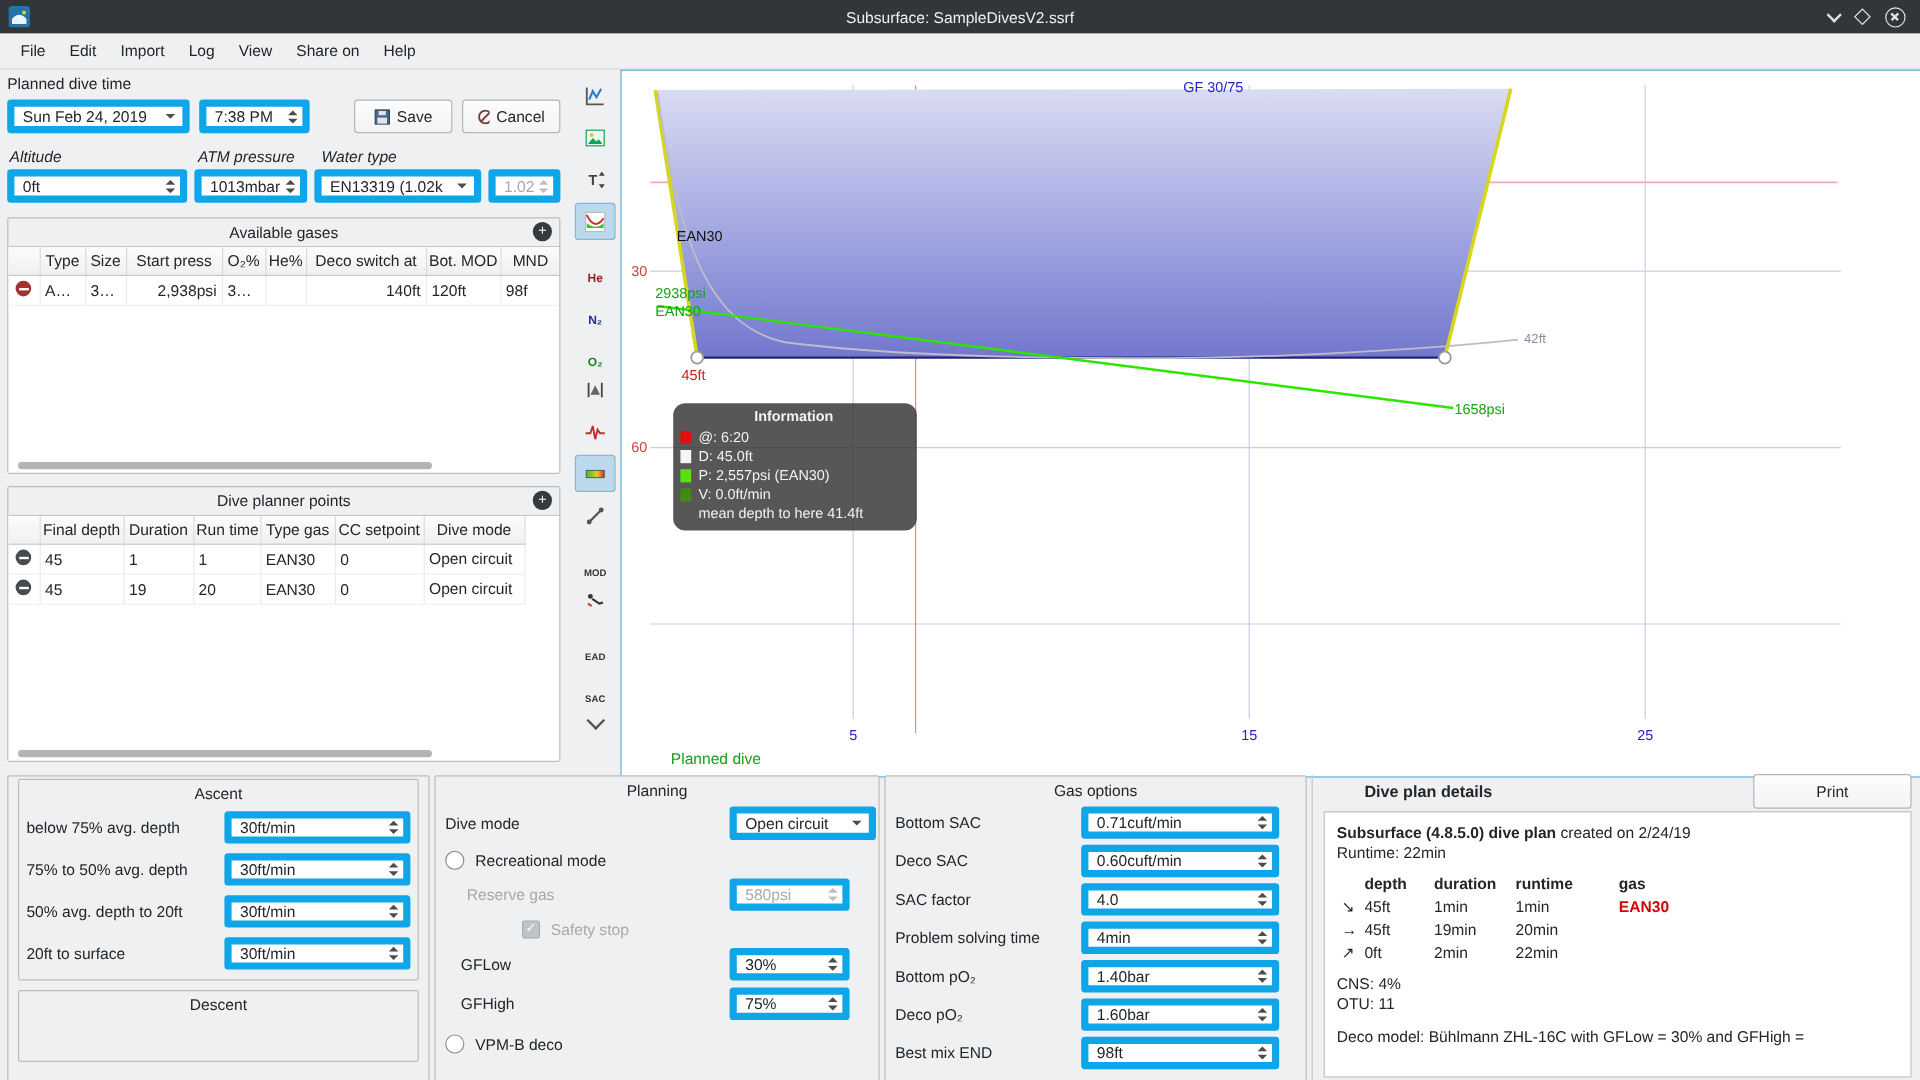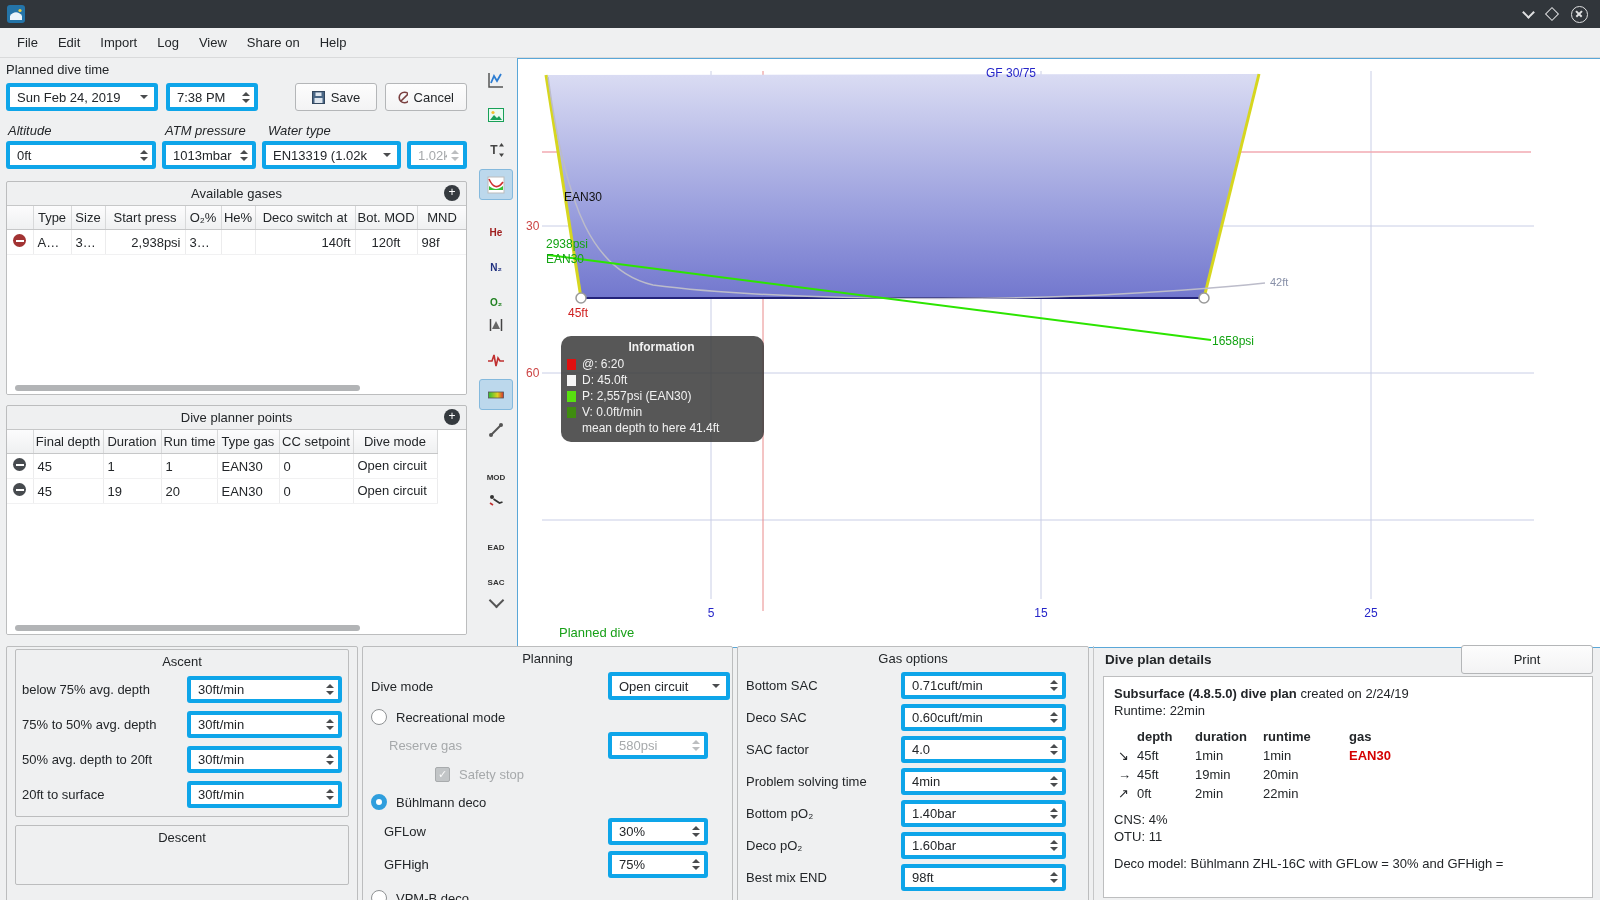--- a/index.html
+++ b/index.html
@@ -20,21 +20,21 @@
   .w-close::before { transform:rotate(45deg); } .w-close::after { transform:rotate(-45deg); }
 
   
   .menubar { position:absolute; left:0; top:28px; width:1600px; height:30px; display:flex; align-items:center;
              padding-left:8px; gap:2px; border-bottom:1px solid #d9dadb; background:#eff0f1; }
   .menu-item { padding:4px 9px; border-radius:3px; }
 
   
   .btn { height:28px; background:linear-gradient(#fdfdfd,#f3f3f4); border:1px solid #b4b6b8; border-radius:3px;
          display:inline-flex; align-items:center; justify-content:center; gap:6px; padding:0 12px; }
-  .spin,.combo { height:28px; background:#fff; border:4px solid #0ea5e9; border-radius:3px;
+  .spin,.combo { height:28px; background:#fff; border:6px solid #0ea5e9; border-radius:3px;
                  display:flex; align-items:center; padding-left:7px; overflow:hidden; }
   .spin .val,.combo .val { flex:1; overflow:hidden; white-space:nowrap; }
   .arrows { width:16px; align-self:stretch; display:flex; flex-direction:column; align-items:center; justify-content:center; gap:3px; }
   .tri-up { width:0; height:0; border-left:4px solid transparent; border-right:4px solid transparent; border-bottom:4.5px solid #4a4c4e; }
   .tri-down { width:0; height:0; border-left:4px solid transparent; border-right:4px solid transparent; border-top:4.5px solid #4a4c4e; }
   .combo .tri-down { margin:0 6px 0 4px; }
   .disabled { color:#a6a9ab; }
   .disabled .tri-up { border-bottom-color:#bcbec0; } .disabled .tri-down { border-top-color:#bcbec0; }
 
   .radio { width:16px; height:16px; border-radius:50%; background:#fff; border:1px solid #8f9294; flex:none; }
@@ -95,40 +95,41 @@
   .prow .spin { width:100px; margin-left:auto; margin-right:22px; height:27px; }
   .rlabel { margin-left:9px; }
 
   .gasopts { left:737px; top:646px; width:352px; height:260px; }
   .gorow { display:flex; align-items:center; height:28px; margin-top:4px; padding-left:8px; }
   .gorow .spin { width:165px; margin-left:auto; margin-right:22px; height:27px; }
 
   .vsep { position:absolute; left:1093px; top:646px; width:1px; height:254px; background:#c6c7c8; }
 
   .details { position:absolute; left:1097px; top:642px; width:500px; height:258px; }
-  .dethead { display:flex; align-items:center; height:34px; padding:0 4px 0 8px; }
+  .dethead { display:flex; align-items:center; height:34px; padding:0 4px 0 8px;margin-left:32px; }
   .dethead .title { font-weight:bold; font-size:13.5px; }
   .dethead .btn { margin-left:auto; width:132px; height:29px; }
   .detbody { margin:0 4px 0 6px; background:#fff; border:1px solid #bdbebf; padding:8px 10px; height:222px; overflow:hidden; line-height:17px; }
   .plantable { margin:8px 0 8px 4px; }
   .plantable td,.plantable th { border:none; padding:1px 6px 1px 0; text-align:left; background:none; }
   .plantable th { font-weight:bold; }
   .gas-red { color:#d40000; font-weight:bold; }
 </style>
 </head>
 <body>
 
 <div class="titlebar">
   <span class="appicon">
     <svg width="18" height="18">
         <rect width="18" height="18" rx="3" fill="#2474a8"></rect>
         <path d="M3 11c3-5 9-5 12 0v4H3z" fill="#eaf4fb"></path>
         <circle cx="13" cy="5.5" r="1.6" fill="#f4d03f"></circle>
       </svg>
   </span>
+  <span class="ttext">Subsurface: SampleDivesV2.ssrf</span>
   <span class="wctrl">
     <span class="w-min"></span>
     <span class="w-max"></span>
     <span class="w-close"></span>
   </span>
 </div>
 
 <div class="menubar">
   <span class="menu-item">File</span>
   <span class="menu-item">Edit</span>
@@ -238,21 +239,21 @@
           </thead>
         <tbody>
           <tr>
             <td style="text-align:center"><span class="trash red"></span></td>
             <td>A…</td>
             <td>3…</td>
             <td style="text-align:right">2,938psi</td>
             <td>3…</td>
             <td></td>
             <td style="text-align:right">140ft</td>
-            <td style="text-align:center">120ft</td>
+            <td style="text-align:left">120ft</td>
             <td>98f</td>
           </tr>
         </tbody>
       </table>
       <div class="hscroll"></div>
     </div>
   </div>
 
   <div class="group" style="position:relative;margin-top:10px;width:461px;height:230px">
     <div class="ghead">
@@ -535,24 +536,20 @@
         <span class="val">580psi</span>
         <span class="arrows">
           <span class="tri-up"></span>
           <span class="tri-down"></span>
         </span>
       </div>
   </div>
   <div class="prow" style="height:22px;margin-top:4px;padding-left:72px">
     <span class="checkbox"></span>
     <span class="rlabel disabled">Safety stop</span>
-  </div>
-  <div class="prow" style="height:22px;margin-top:6px">
-    <span class="radio checked"></span>
-    <span class="rlabel">Bühlmann deco</span>
   </div>
   <div class="prow" style="height:28px;margin-top:4px;padding-left:21px">
     <span>GFLow</span>
     <div class="spin">
         <span class="val">30%</span>
         <span class="arrows">
           <span class="tri-up"></span>
           <span class="tri-down"></span>
         </span>
       </div>

